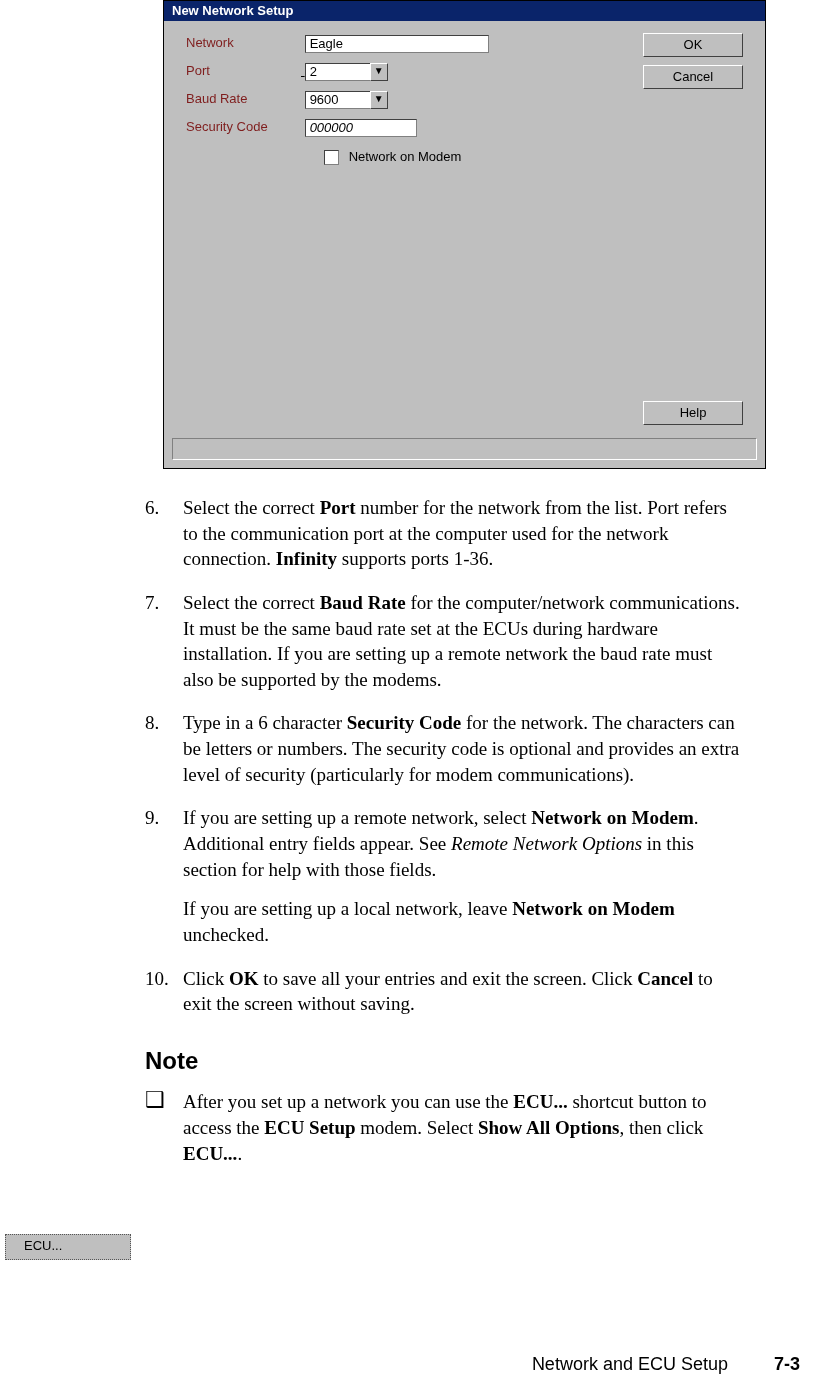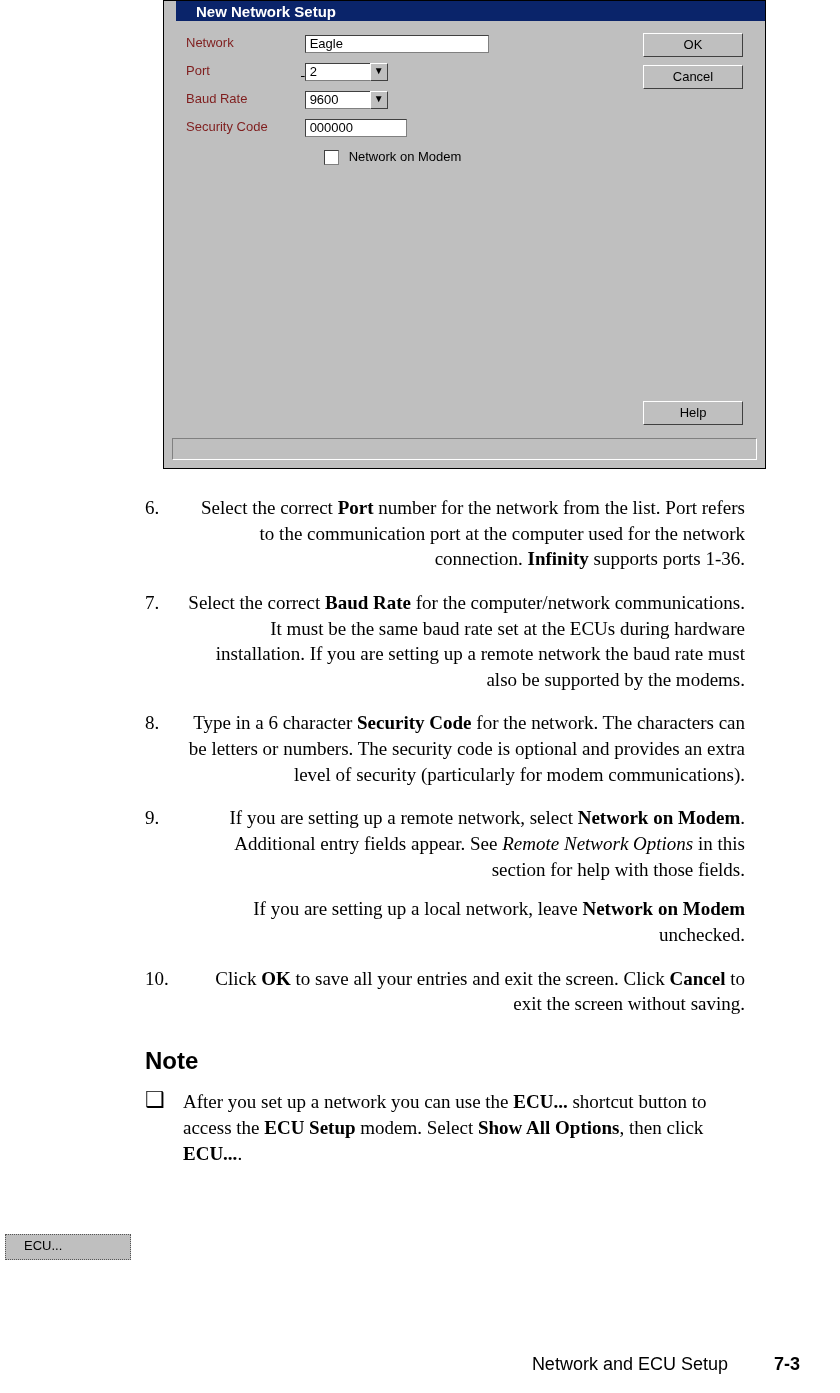--- a/index.html
+++ b/index.html
@@ -27,24 +27,23 @@
     border: 1px solid #000;
     background: #bfbfbf;
     font-family: Tahoma, Arial, sans-serif;
     font-size: 13px;
   }
   .titlebar {
     height: 20px;
     background: linear-gradient(#0a246a, #0a246a);
     color: #fff;
     font-weight: bold;
-    padding: 2px 20px;
-    font-size: 15px;
-    box-sizing: border-box;
-    margin-left: 12px;
+    padding: 2px 8px;
+    font-size: 13px;
+    box-sizing: border-box;
   }
   .dlg-body {
     position: relative;
     height: 445px;
   }
   .row {
     position: absolute;
     left: 22px;
   }
   .row .lbl {
@@ -59,21 +58,21 @@
     border-left-color: #404040;
     height: 18px;
     padding: 0 4px;
     font-family: Tahoma, Arial, sans-serif;
     font-size: 13px;
     box-sizing: border-box;
     display: inline-block;
     vertical-align: middle;
   }
   .w-long { width: 184px; }
-  .w-short { width: 102px; }
+  .w-short { width: 112px; font-style: italic; }
   .combo {
     position: relative;
     display: inline-block;
     vertical-align: middle;
   }
   .combo .txt-input { width: 66px; }
   .combo-btn {
     display: inline-block;
     vertical-align: middle;
     width: 18px;
@@ -138,21 +137,20 @@
   .step {
     display: flex;
     margin-bottom: 18px;
   }
   .step .num {
     width: 38px;
     flex: 0 0 38px;
   }
   .step .body {
     flex: 1;
-    text-align: right;
   }
   .sub-para {
     margin-top: 14px;
   }
   .note-heading {
     font-family: Arial, Helvetica, sans-serif;
     font-weight: bold;
     font-size: 24px;
     margin-top: 28px;
     margin-bottom: 12px;

